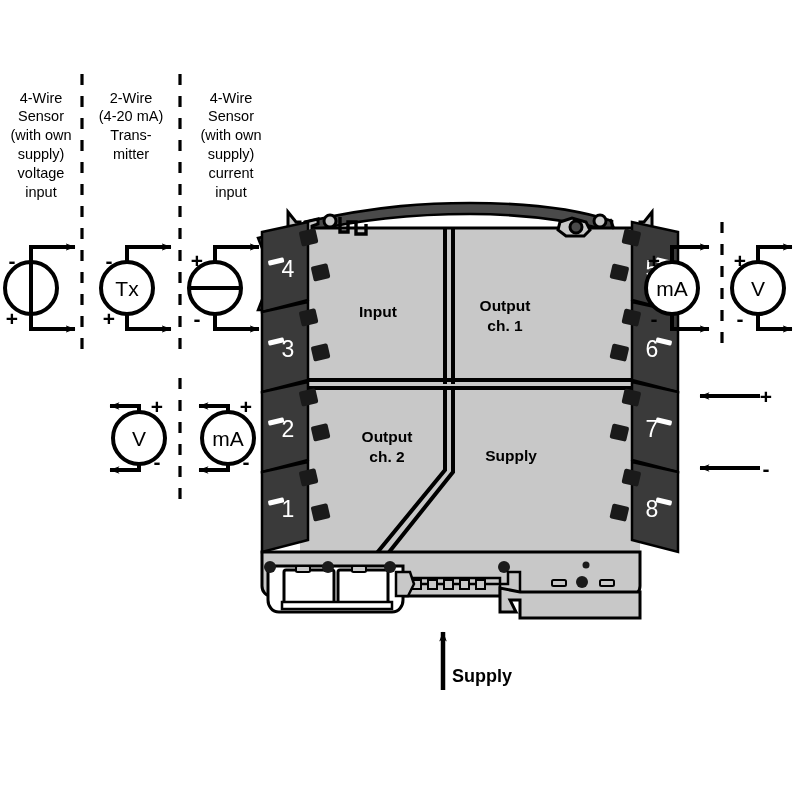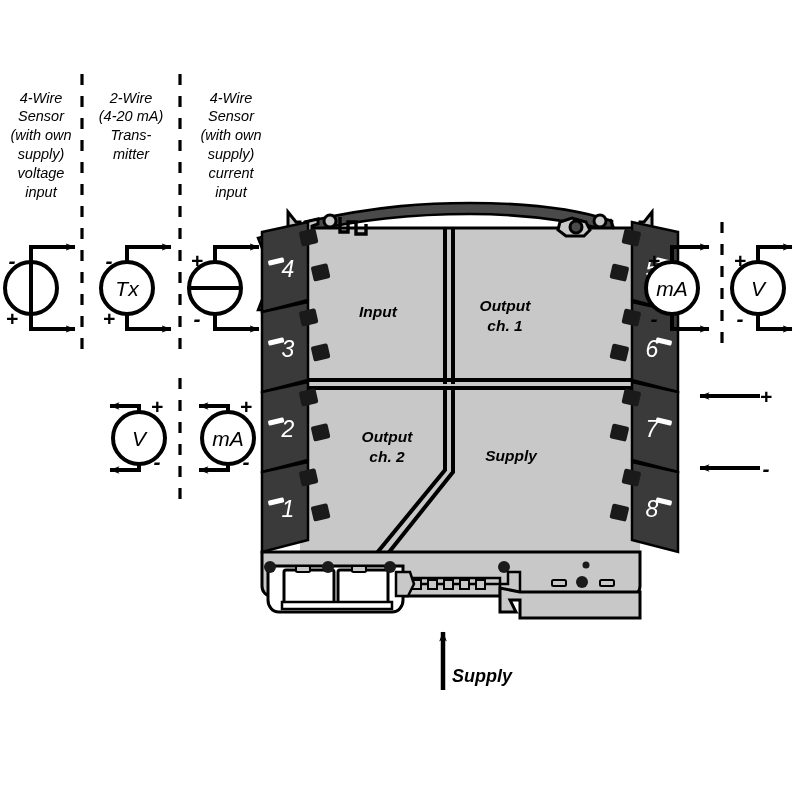--- a/index.html
+++ b/index.html
@@ -1,19 +1,19 @@
 <!DOCTYPE html>
 <html><head>
 <meta charset="utf-8">
 <style>
   html,body{margin:0;padding:0;background:#ffffff;}
   body{width:800px;height:800px;overflow:hidden;
        font-family:"Liberation Sans","DejaVu Sans",sans-serif;
        color:#000;}
-  #stage{position:relative;width:800px;height:800px;font-style:italic;}
+  #stage{position:relative;width:800px;height:800px;}
   svg{display:block;}
   .hdr{font-size:14.5px;font-weight:400;line-height:18.5px;text-anchor:middle;}
   .sym{font-size:21px;font-weight:400;text-anchor:middle;}
   .pol{font-size:21px;font-weight:700;text-anchor:middle;}
   .tnum{font-size:23px;font-weight:400;fill:#ffffff;text-anchor:middle;}
   .quad{font-size:15.5px;font-weight:700;text-anchor:middle;}
   .supplylbl{font-size:18px;font-weight:700;text-anchor:start;}
 </style>
 </head>
 <body>

